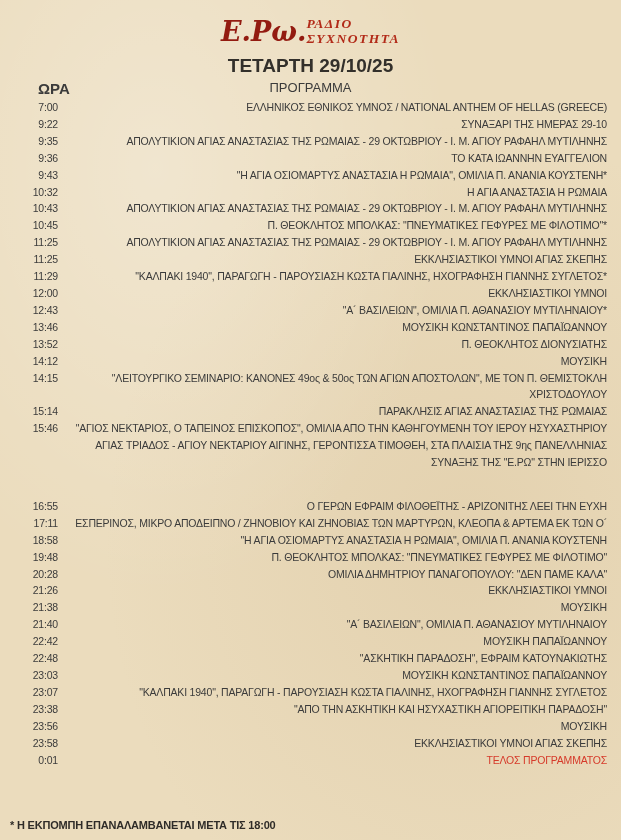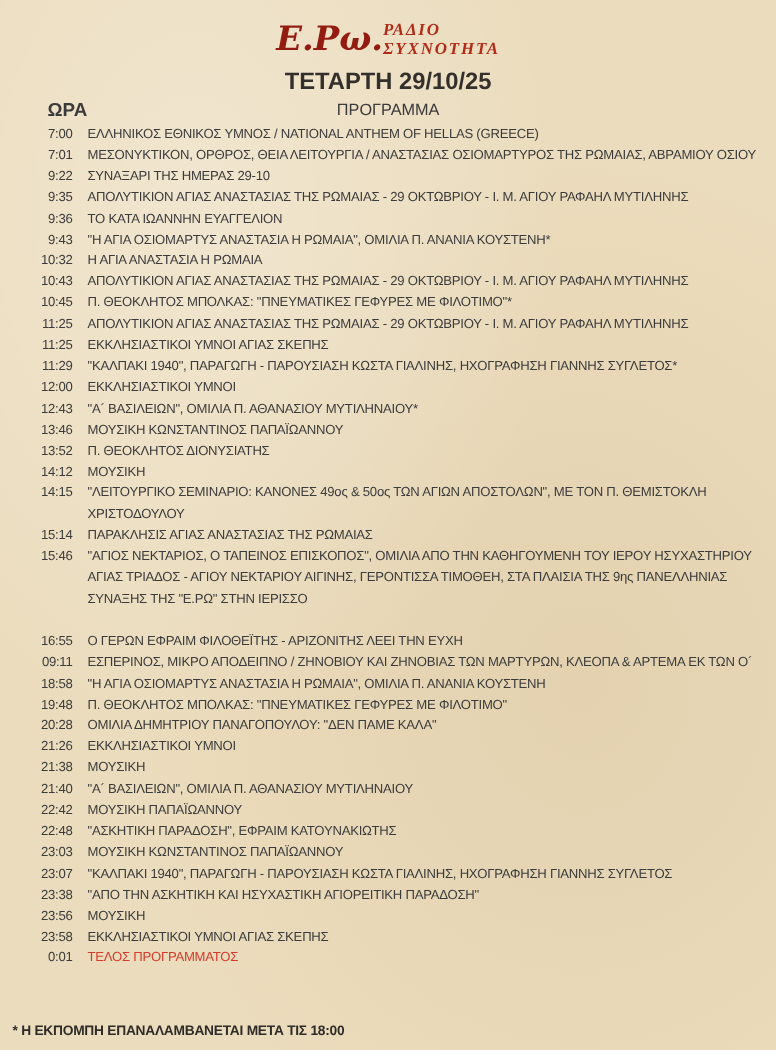--- a/index.html
+++ b/index.html
@@ -29,22 +29,22 @@
     font-size:13.5px; line-height:15px; letter-spacing:1.5px;
     font-family:"Liberation Serif", serif;
   }
   .date { font-weight:bold; font-size:19px; color:#33302b; margin-top:1px; }
   .col-header { position:relative; height:17px; margin-top:3px; }
   .col-time { position:absolute; left:28px; top:0; font-weight:bold; font-size:15px; }
   .col-prog { text-align:center; font-weight:normal; font-size:13px; }
   .rows { margin-top:2px; }
   .row { display:flex; align-items:flex-start; font-size:10.5px; line-height:16.9px; letter-spacing:-0.2px; }
   .row .time { flex:0 0 48px; text-align:right; padding-right:12px; white-space:nowrap; }
-  .row .text { flex:1; padding-right:4px; }
-  .row.gap-before { margin-top:17px; }
+  .row .text { flex:1; padding-right:4px;text-align:right; }
+  .row.gap-before { margin-top:27px; }
   .row.red .text { color:#d63a2a; }
   .footnote {
     position:absolute; left:10px; bottom:9px;
     font-weight:bold; font-size:11px; letter-spacing:-0.2px; color:#2f2c28;
   }
 </style>
 </head>
 <body>
 
 <div class="page">
@@ -63,24 +63,20 @@
       <div class="col-prog">ΠΡΟΓΡΑΜΜΑ</div>
     </div>
   </div>
 
   <div class="rows">
   <div class="row">
     <span class="time">7:00</span>
     <span class="text">ΕΛΛΗΝΙΚΟΣ ΕΘΝΙΚΟΣ ΥΜΝΟΣ / NATIONAL ANTHEM OF HELLAS (GREECE)</span>
   </div>
 
-  <div class="row">
-    <span class="time">7:01</span>
-    <span class="text">ΜΕΣΟΝΥΚΤΙΚΟΝ, ΟΡΘΡΟΣ, ΘΕΙΑ ΛΕΙΤΟΥΡΓΙΑ / ΑΝΑΣΤΑΣΙΑΣ ΟΣΙΟΜΑΡΤΥΡΟΣ ΤΗΣ ΡΩΜΑΙΑΣ, ΑΒΡΑΜΙΟΥ ΟΣΙΟΥ</span>
-  </div>
 
   <div class="row">
     <span class="time">9:22</span>
     <span class="text">ΣΥΝΑΞΑΡΙ ΤΗΣ ΗΜΕΡΑΣ 29-10</span>
   </div>
 
   <div class="row">
     <span class="time">9:35</span>
     <span class="text">ΑΠΟΛΥΤΙΚΙΟΝ ΑΓΙΑΣ ΑΝΑΣΤΑΣΙΑΣ ΤΗΣ ΡΩΜΑΙΑΣ - 29 ΟΚΤΩΒΡΙΟΥ - Ι. Μ. ΑΓΙΟΥ ΡΑΦΑΗΛ ΜΥΤΙΛΗΝΗΣ</span>
   </div>
@@ -164,21 +160,21 @@
     <span class="time">15:46</span>
     <span class="text">"ΑΓΙΟΣ ΝΕΚΤΑΡΙΟΣ, Ο ΤΑΠΕΙΝΟΣ ΕΠΙΣΚΟΠΟΣ", ΟΜΙΛΙΑ ΑΠΟ ΤΗΝ ΚΑΘΗΓΟΥΜΕΝΗ ΤΟΥ ΙΕΡΟΥ ΗΣΥΧΑΣΤΗΡΙΟΥ ΑΓΙΑΣ ΤΡΙΑΔΟΣ - ΑΓΙΟΥ ΝΕΚΤΑΡΙΟΥ ΑΙΓΙΝΗΣ, ΓΕΡΟΝΤΙΣΣΑ ΤΙΜΟΘΕΗ, ΣΤΑ ΠΛΑΙΣΙΑ ΤΗΣ 9ης ΠΑΝΕΛΛΗΝΙΑΣ ΣΥΝΑΞΗΣ ΤΗΣ "Ε.ΡΩ" ΣΤΗΝ ΙΕΡΙΣΣΟ</span>
   </div>
 
   <div class="row gap-before">
     <span class="time">16:55</span>
     <span class="text">Ο ΓΕΡΩΝ ΕΦΡΑΙΜ ΦΙΛΟΘΕΪΤΗΣ - ΑΡΙΖΟΝΙΤΗΣ ΛΕΕΙ ΤΗΝ ΕΥΧΗ</span>
   </div>
 
   <div class="row">
-    <span class="time">09:11</span>
+    <span class="time">17:11</span>
     <span class="text">ΕΣΠΕΡΙΝΟΣ, ΜΙΚΡΟ ΑΠΟΔΕΙΠΝΟ / ΖΗΝΟΒΙΟΥ ΚΑΙ ΖΗΝΟΒΙΑΣ ΤΩΝ ΜΑΡΤΥΡΩΝ, ΚΛΕΟΠΑ &amp; ΑΡΤΕΜΑ ΕΚ ΤΩΝ Ο´</span>
   </div>
 
   <div class="row">
     <span class="time">18:58</span>
     <span class="text">"Η ΑΓΙΑ ΟΣΙΟΜΑΡΤΥΣ ΑΝΑΣΤΑΣΙΑ Η ΡΩΜΑΙΑ", ΟΜΙΛΙΑ Π. ΑΝΑΝΙΑ ΚΟΥΣΤΕΝΗ</span>
   </div>
 
   <div class="row">
     <span class="time">19:48</span>

